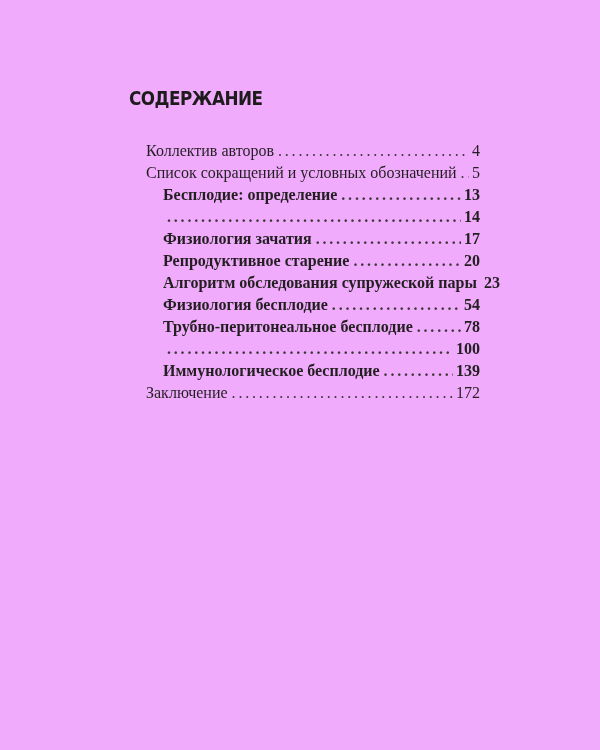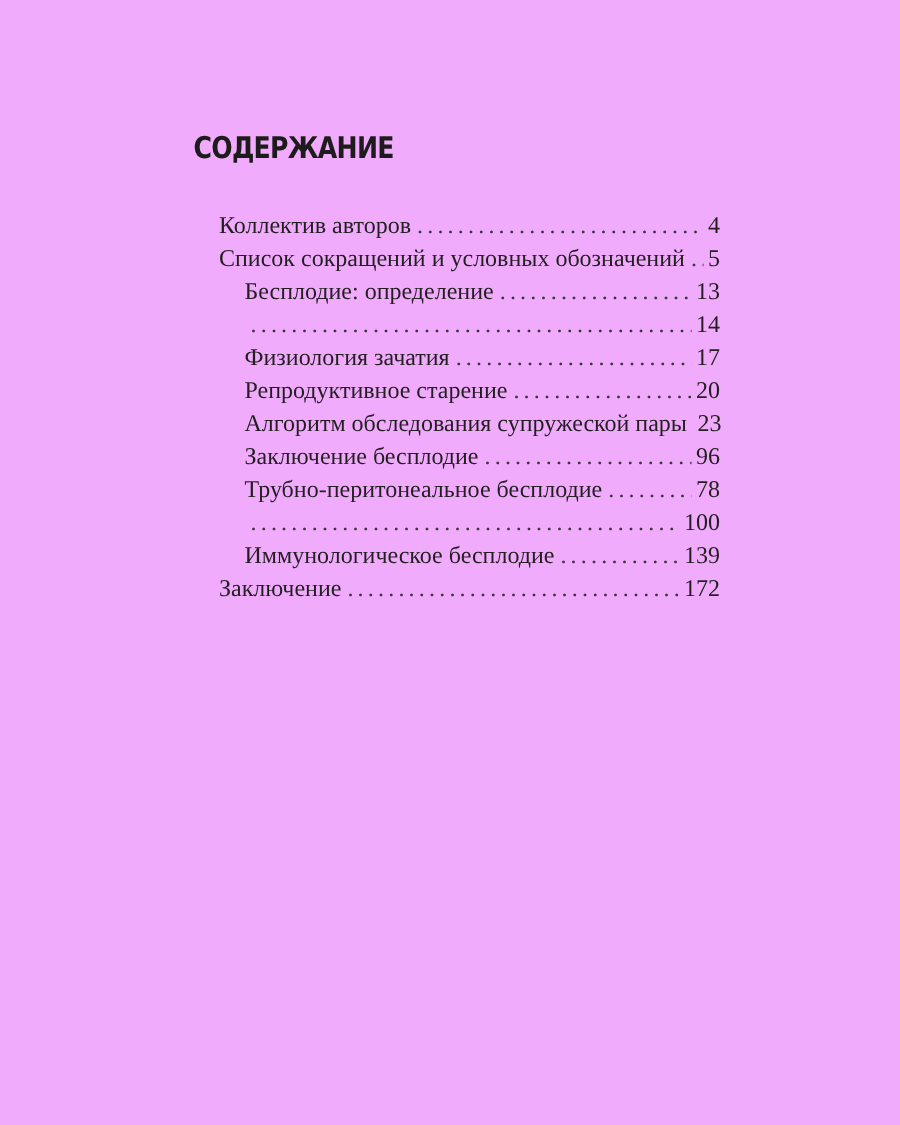--- a/index.html
+++ b/index.html
@@ -48,20 +48,21 @@
       color: #231f20;
     }
     .toc-entry {
       display: flex;
       align-items: baseline;
       height: 22px;
       white-space: nowrap;
     }
     .toc-entry.sub {
       padding-left: 17px;
+      font-weight: bold;
     }
     .toc-entry.multiline {
       height: auto;
       display: block;
     }
     .toc-entry.multiline .first-line {
       display: block;
       height: 22px;
     }
     .toc-entry.multiline .second-line {
@@ -124,23 +125,23 @@
       <span class="entry-label">Репродуктивное старение</span>
       <span class="leader"></span>
       <span class="page-num">20</span>
     </li>
     <li class="toc-entry sub">
       <span class="entry-label">Алгоритм обследования супружеской пары</span>
       <span class="leader"></span>
       <span class="page-num">23</span>
     </li>
     <li class="toc-entry sub">
-      <span class="entry-label">Заключение бесплодие</span>
+      <span class="entry-label">Физиология бесплодие</span>
       <span class="leader"></span>
-      <span class="page-num">96</span>
+      <span class="page-num">54</span>
     </li>
     <li class="toc-entry sub">
       <span class="entry-label">Трубно-перитонеальное бесплодие</span>
       <span class="leader"></span>
       <span class="page-num">78</span>
     </li>
     <li class="toc-entry sub">
       <span class="leader"></span>
       <span class="page-num">100</span>
     </li>

